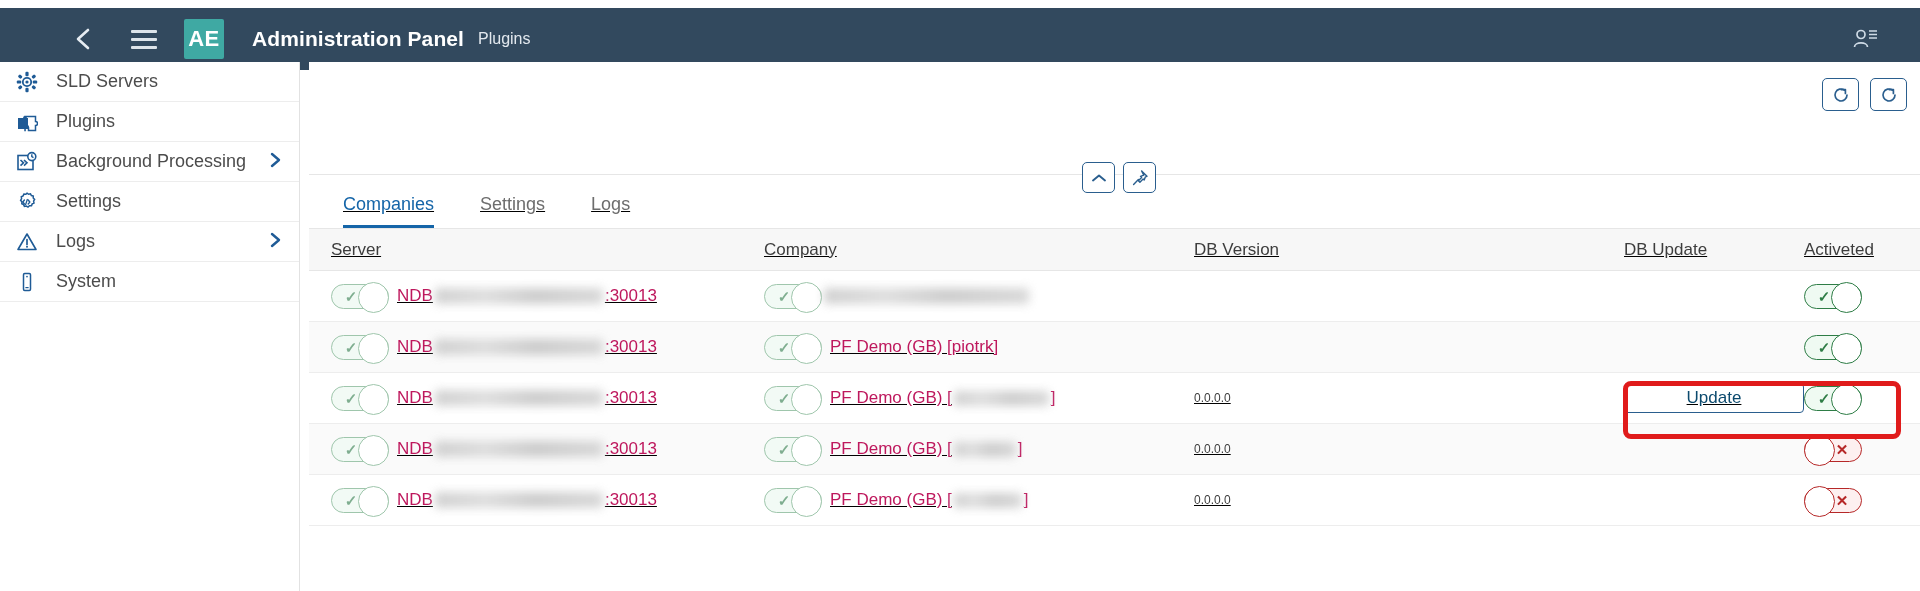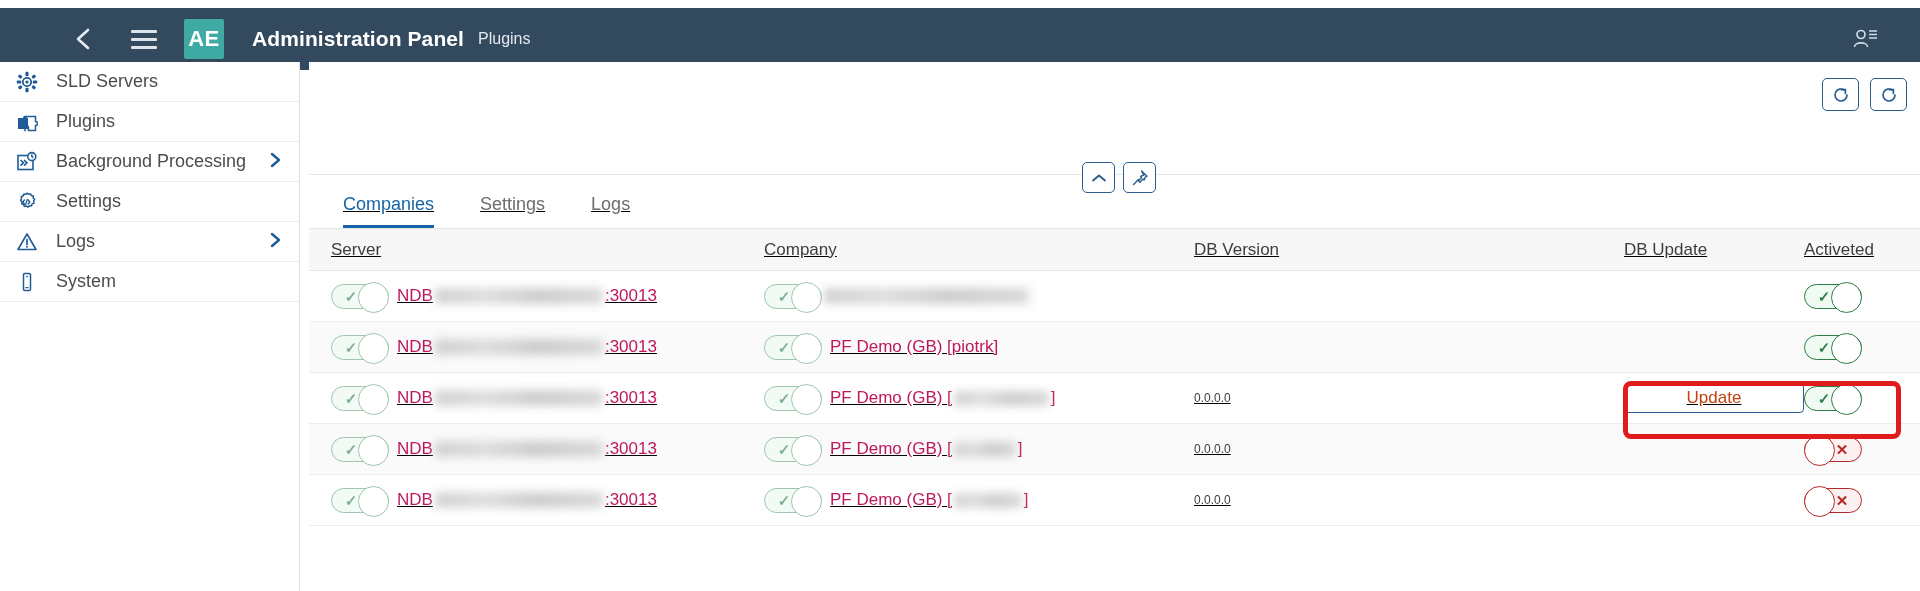--- a/index.html
+++ b/index.html
@@ -169,21 +169,21 @@
   .tgl.on.muted .knob { border-color: #9fc6ac; }
   
   .tgl.off { background: #fdf0f0; border: 1px solid #b62828; }
   .tgl.off .mark { right: 4px; color: #b62828; }
   .tgl.off .knob { left: -1px; border: 1px solid #b62828; }
 
   
   .update-btn {
     width: 186px; height: 30px;
     border: 1px solid #2a5e8e; border-radius: 4px; background: #ffffff;
-    color: #c2410c; font-size: 17px; font-family: "Liberation Sans", sans-serif;
+    color: #0c4a6e; font-size: 17px; font-family: "Liberation Sans", sans-serif;
     cursor: pointer;
   }
   .highlight-box {
     position: absolute; border: 5px solid #e01b1b; border-radius: 8px;
     pointer-events: none; z-index: 9;
   }
 </style>
 </head>
 <body>
 

